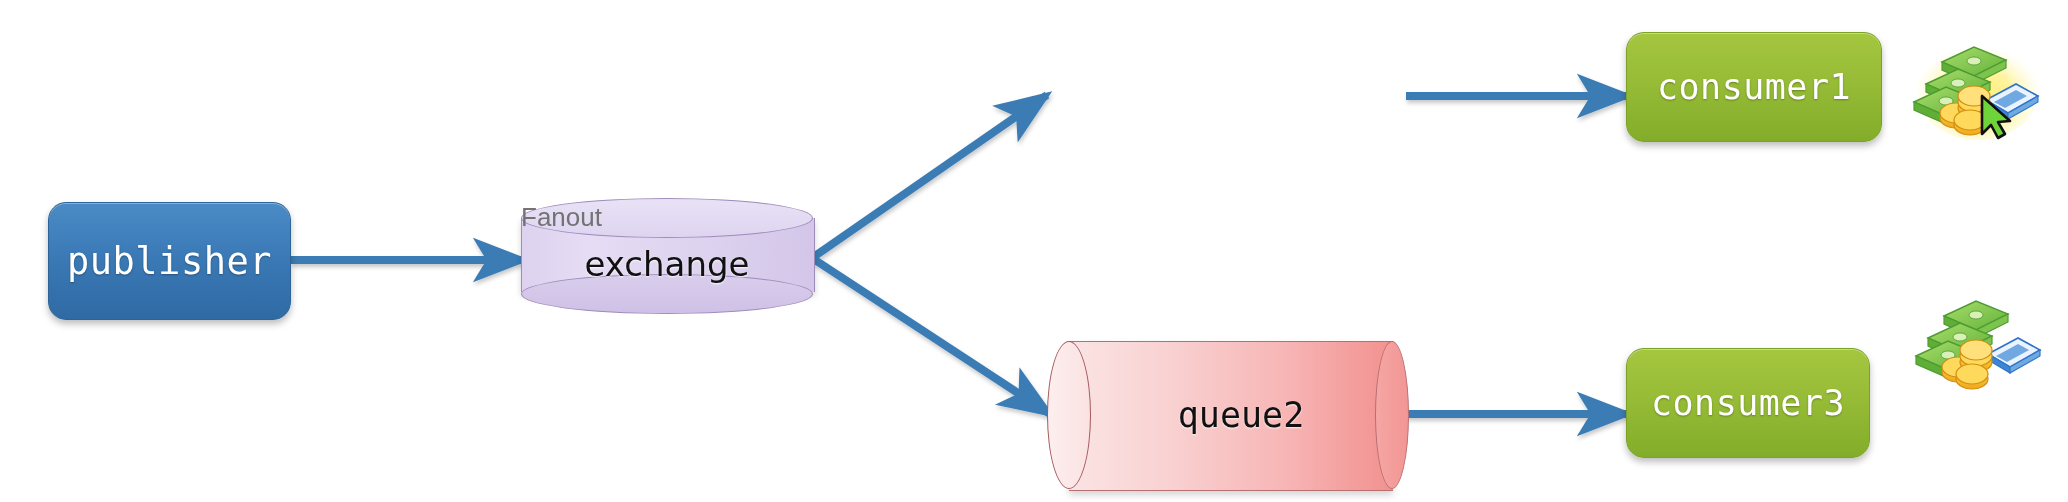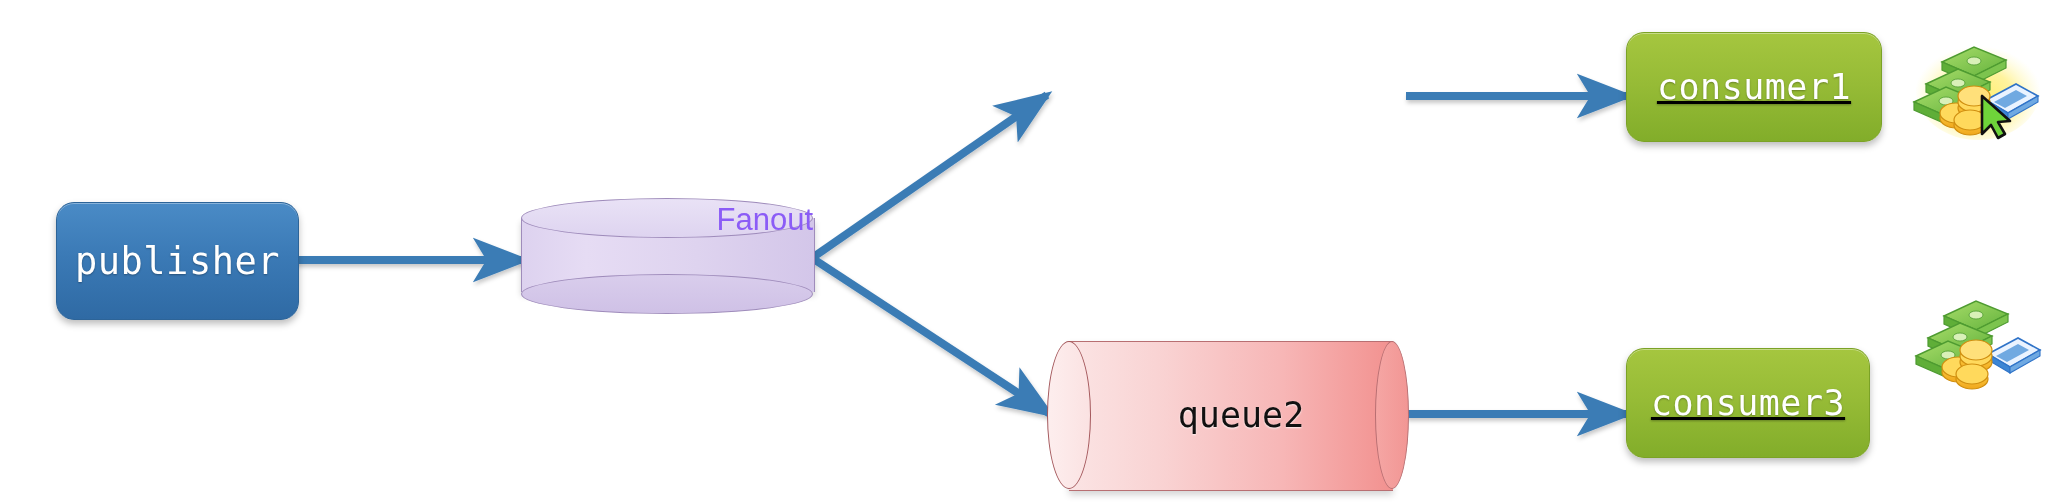--- a/index.html
+++ b/index.html
@@ -10,46 +10,46 @@
   
   .box{position:absolute;border-radius:18px;display:flex;align-items:center;
        justify-content:center;box-sizing:border-box;}
   .box .lbl{font-family:"DejaVu Sans Mono","Liberation Mono",monospace;
             color:#ffffff;white-space:nowrap;letter-spacing:.5px;
             text-shadow:0 1px 2px rgba(0,0,0,.30);}
 
   #publisher{left:48px;top:202px;width:243px;height:118px;
     background:linear-gradient(180deg,#4a8bc6 0%,#3b7ab6 45%,#2f6aa4 100%);
     border:1px solid #2d6498;
-    box-shadow:0 4px 7px rgba(0,0,0,.26), inset 0 1px 0 rgba(255,255,255,.35);margin-left:8px;}
+    box-shadow:0 4px 7px rgba(0,0,0,.26), inset 0 1px 0 rgba(255,255,255,.35);}
   #publisher .lbl{font-size:37px;}
   #consumer1,#consumer3{
     background:linear-gradient(180deg,#a5c63f 0%,#96bb36 48%,#82ad2a 100%);
     border:1px solid #7ba226;
-    box-shadow:0 4px 7px rgba(0,0,0,.26), inset 0 1px 0 rgba(255,255,255,.38);text-decoration:underline;}
+    box-shadow:0 4px 7px rgba(0,0,0,.26), inset 0 1px 0 rgba(255,255,255,.38);}
   #consumer1{left:1626px;top:32px;width:256px;height:110px;}
   #consumer3{left:1626px;top:348px;width:244px;height:110px;}
   #consumer1 .lbl,#consumer3 .lbl{font-size:35px;}
 
   
   #exchange{position:absolute;left:521px;top:198px;width:292px;height:114px;}
   #exchange .body{position:absolute;left:0;top:20px;width:100%;height:74px;
     background:linear-gradient(90deg,#ddd2ef 0%,#e6dcf4 22%,#ded3ef 60%,#d3c6e9 100%);
     border-left:1.5px solid #9f8cbb;border-right:1.5px solid #9f8cbb;
     box-shadow:0 4px 6px rgba(0,0,0,.18);}
   #exchange .cap-top{position:absolute;left:0;top:0;width:100%;height:40px;
     border-radius:50%/50%;
     background:linear-gradient(180deg,#e9e2f6 0%,#ded4f0 100%);
     border:1.5px solid #9f8cbb;box-sizing:border-box;z-index:3;}
   #exchange .cap-bot{position:absolute;left:0;bottom:-2px;width:100%;height:40px;
     border-radius:50%/50%;
     background:linear-gradient(180deg,#d9cdec 0%,#cfc1e6 100%);
     border:1.5px solid #9f8cbb;box-sizing:border-box;z-index:1;}
-  #exchange .fanout{position:absolute;left:0;top:4px;width:100%;text-align:right;
-    z-index:4;font-size:31px;color:#8b5cf6;font-family:"Liberation Sans",sans-serif;}
+  #exchange .fanout{position:absolute;left:0;top:4px;width:100%;text-align:left;
+    z-index:4;font-size:26px;color:#737373;font-family:"Liberation Sans",sans-serif;}
   #exchange .xname{position:absolute;left:0;top:46px;width:100%;text-align:center;
     z-index:4;font-size:34px;color:#111;
     font-family:"DejaVu Sans","Liberation Sans",sans-serif;
     text-shadow:0 1px 2px rgba(255,255,255,.85);}
 
   
   .queue{position:absolute;width:362px;height:148px;}
   .queue .qbody{position:absolute;left:22px;top:0;right:16px;height:100%;
     background:linear-gradient(90deg,#fbe4e4 0%,#f9d3d3 28%,#f7b6b6 66%,#f2918f 100%);
     border-top:1.4px solid #b86f72;border-bottom:1.4px solid #b86f72;
@@ -104,20 +104,21 @@
 
   <div class="box" id="publisher">
     <span class="lbl">publisher</span>
   </div>
 
   <div id="exchange">
     <div class="cap-bot"></div>
     <div class="body"></div>
     <div class="cap-top"></div>
     <div class="fanout">Fanout</div>
+    <div class="xname">exchange</div>
   </div>
 
 
   <div class="queue" id="queue2">
     <div class="qcap-right"></div>
     <div class="qbody"></div>
     <div class="qcap-left"></div>
     <div class="qlbl">queue2</div>
   </div>
 

